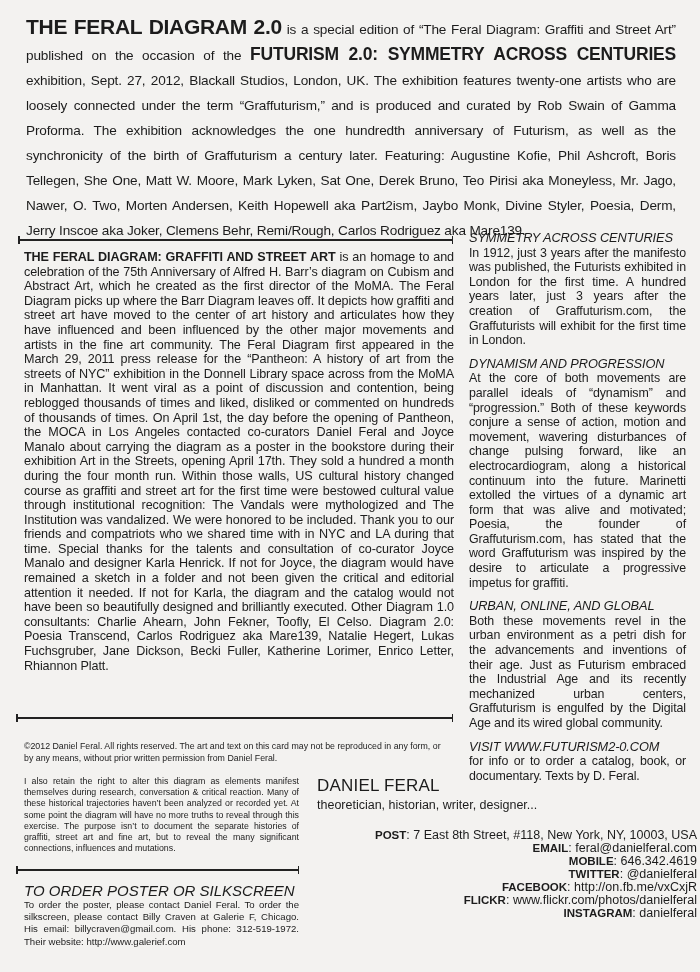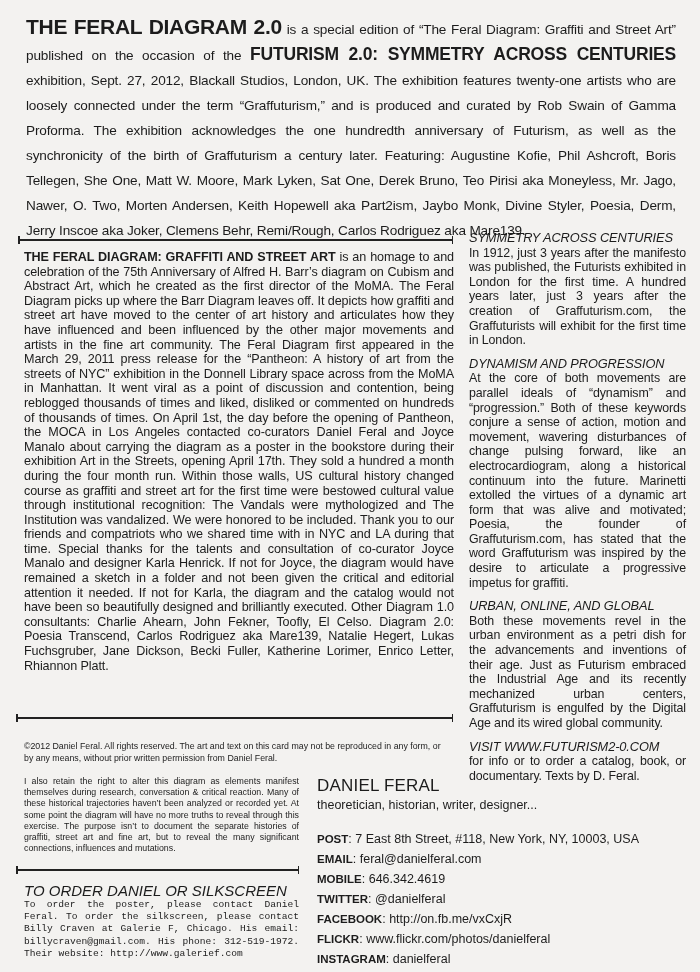--- a/index.html
+++ b/index.html
@@ -12,25 +12,25 @@
   .rule::before { left:0; } .rule::after { right:0; }
   .main { position:absolute; left:24px; top:250px; width:430px; font-size:12.6px; line-height:14.6px; text-align:justify; letter-spacing:-0.1px; }
   .main .lead { font-weight:bold; }
   .side { position:absolute; left:469px; top:231px; width:217px; font-size:12.4px; line-height:14.6px; text-align:justify; letter-spacing:-0.1px; }
   .side h3 { margin:0; font-size:12.8px; font-style:italic; font-weight:normal; letter-spacing:-0.1px; }
   .side p { margin:0 0 9px 0; }
   .copy { position:absolute; left:24px; top:741px; width:420px; font-size:8.8px; line-height:11.6px; }
   .note { position:absolute; left:24px; top:776px; width:275px; font-size:8.8px; line-height:11.2px; text-align:justify; }
   .order { position:absolute; left:24px; top:882px; width:275px; }
   .order h3 { margin:0; font-size:15px; font-style:italic; font-weight:normal; letter-spacing:0px; }
-  .order p { margin:0; font-size:9.6px; line-height:12.2px; text-align:justify;font-family:Liberation Mono, monospace; }
+  .order p { margin:0; font-size:9.6px; line-height:12.2px; text-align:justify; }
   .contact { position:absolute; left:317px; top:776px; width:380px; }
   .contact .name { font-size:17px; letter-spacing:0.2px; }
   .contact .role { font-size:12.5px; margin-top:2px; }
-  .contact ul { list-style:none; margin:17px 0 0 0; padding:0; font-size:12.5px; line-height:20px; }
+  .contact ul { list-style:none; margin:17px 0 0 0; padding:0; font-size:12.5px; line-height:13px;text-align:right; }
   .contact .lbl { font-weight:bold; font-size:11.5px; }
 </style>
 </head>
 <body>
 
 <div class="intro">
   <span class="big">THE FERAL DIAGRAM 2.0</span><span> is a special edition of “The Feral Diagram: Graffiti and Street Art” published on the occasion of the </span><span class="mid">FUTURISM 2.0: SYMMETRY ACROSS CENTURIES</span><span> exhibition, Sept. 27, 2012, Blackall Studios, London, UK. The exhibition features twenty-one artists who are loosely connected under the term “Graffuturism,” and is produced and curated by Rob Swain of Gamma Proforma. The exhibition acknowledges the one hundredth anniversary of Futurism, as well as the synchronicity of the birth of Graffuturism a century later. Featuring: Augustine Kofie, Phil Ashcroft, Boris Tellegen, She One, Matt W. Moore, Mark Lyken, Sat One, Derek Bruno, Teo Pirisi aka Moneyless, Mr. Jago, Nawer, O. Two, Morten Andersen, Keith Hopewell aka Part2ism, Jaybo Monk, Divine Styler, Poesia, Derm, Jerry Inscoe aka Joker, Clemens Behr, Remi/Rough, Carlos Rodriguez aka Mare139.</span>
 </div>
 
 <div class="rule" style="left:18px; top:239px; width:435px;"></div>
@@ -52,21 +52,21 @@
 
 <div class="rule" style="left:16px; top:717px; width:437px;"></div>
 
 <div class="copy">©2012 Daniel Feral. All rights reserved. The art and text on this card may not be reproduced in any form, or by any means, without prior written permission from Daniel Feral.</div>
 
 <div class="note">I also retain the right to alter this diagram as elements manifest themselves during research, conversation &amp; critical reaction. Many of these historical trajectories haven’t been analyzed or recorded yet. At some point the diagram will have no more truths to reveal through this exercise. The purpose isn’t to document the separate histories of graffiti, street art and fine art, but to reveal the many significant connections, influences and mutations.</div>
 
 <div class="rule" style="left:16px; top:869px; width:283px;"></div>
 
 <div class="order">
-  <h3>TO ORDER DANIEL OR SILKSCREEN</h3>
+  <h3>TO ORDER POSTER OR SILKSCREEN</h3>
   <p>To order the poster, please contact Daniel Feral. To order the silkscreen, please contact Billy Craven at Galerie F, Chicago. His email: billycraven@gmail.com. His phone: 312-519-1972. Their website: http://www.galerief.com</p>
 </div>
 
 <div class="contact">
   <div class="name">DANIEL FERAL</div>
   <div class="role">theoretician, historian, writer, designer...</div>
   <ul>
     <li><span class="lbl">POST</span>: <span>7 East 8th Street, #118, New York, NY, 10003, USA</span></li>
     <li><span class="lbl">EMAIL</span>: <span>feral@danielferal.com</span></li>
     <li><span class="lbl">MOBILE</span>: <span>646.342.4619</span></li>

